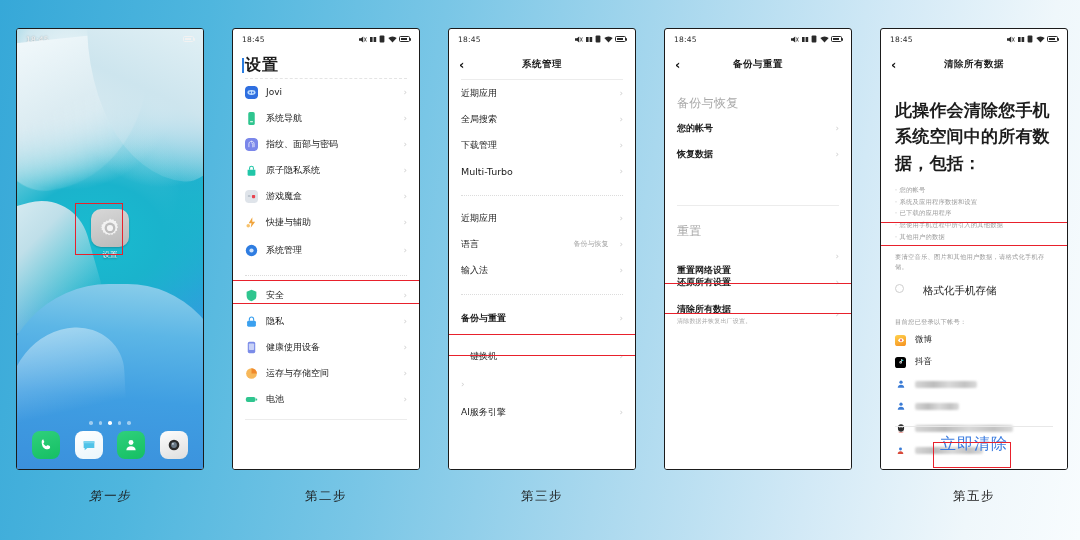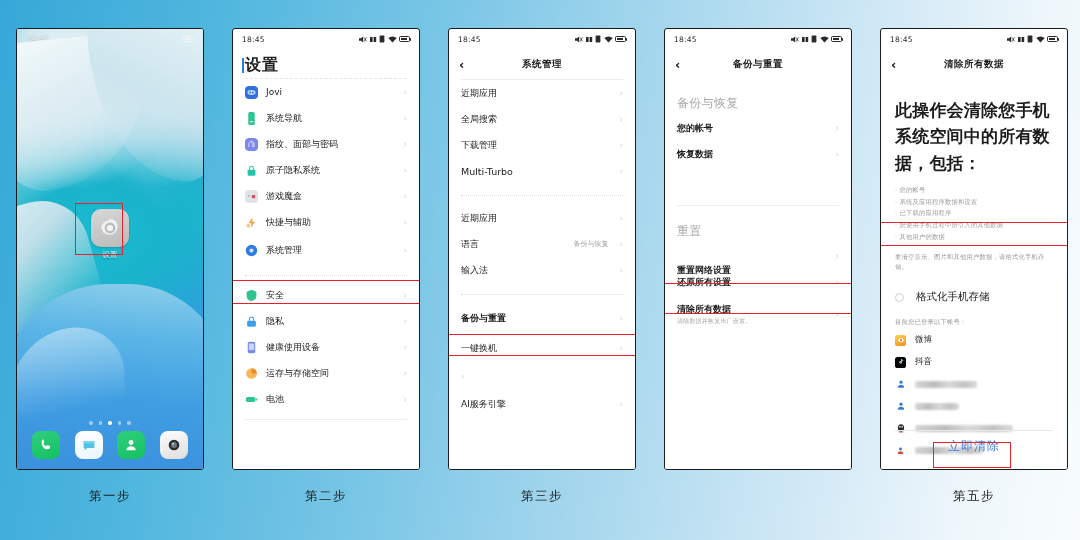--- a/index.html
+++ b/index.html
@@ -146,41 +146,41 @@
   .row .val{ font-size:7px; color:#a8a8a8; margin-right:3px;}
   .chev{ color:#cfcfcf; font-size:9px; line-height:1;}
   .sec-label{ padding:7px 12px 3px; font-size:12px; color:#a9a9a9; letter-spacing:.3px;}
 
   
   .warn-title{ padding:18px 14px 0; font-size:17px; font-weight:bold; line-height:1.55; letter-spacing:.2px;}
   .warn-list{ padding:8px 14px 0; }
   .warn-list li{ list-style:none; font-size:6.3px; color:#9a9a9a; line-height:1.85; letter-spacing:.2px;}
   .warn-list li::before{ content:"· "; }
   .warn-note{ padding:10px 14px 0; font-size:6.3px; color:#9a9a9a; line-height:1.6; letter-spacing:.2px;}
-  .fmt-row{ display:flex; align-items:center; gap:12px; padding:0 14px; height:26px; margin-top:12px;}
+  .fmt-row{ display:flex; gap:19px; padding:0 14px; height:26px; margin-top:12px;}
   .radio{ width:9px;height:9px;border:1px solid #cecece;border-radius:50%;flex:none;display:block;}
   .fmt-lbl{ font-size:10.5px; color:#1c1c1c; }
   .acct-label{ padding:8px 14px 2px; font-size:6.3px; color:#9a9a9a; letter-spacing:.2px;}
   .acct{ display:flex; align-items:center; gap:9px; padding:0 14px; height:22px;}
   .acct .aic{ width:11px;height:11px;border-radius:2.6px;flex:none;display:flex;align-items:center;justify-content:center;font-size:7px;color:#fff;}
   .acct .anm{ font-size:8.5px; color:#1c1c1c;}
   .blurtxt{ height:7px; border-radius:2px; background:linear-gradient(90deg,#d6d6d6,#bcbcbc 30%,#d9d9d9 55%,#c2c2c2 80%,#dadada);filter:blur(1.1px);}
   .erase-wrap{ position:absolute; left:0; right:0; bottom:14px; }
   .erase-sep{ margin:0 14px 0; border-top:1px solid #e8e8e8;}
-  .erase-btn{ text-align:center; font-size:12px; color:#3c7de0; padding-top:7px; letter-spacing:1px;}
+  .erase-btn{ text-align:center; font-size:16px; color:#3c7de0; padding-top:7px; letter-spacing:1px;}
 
   
   .hl{ position:absolute; border:1.6px solid #e8212c; pointer-events:none; z-index:30;}
 
   
   .caption{
     position:absolute; top:488px; width:188px; text-align:center;
     font-size:12.5px; color:#1a1a1a; letter-spacing:1.5px;
   }
-  .c1{left:16px;} .c2{left:232px;} .c3{left:448px;} .c4{left:664px;} .c5{left:880px;}
+  .c1{left:16px;font-style:italic;} .c2{left:232px;} .c3{left:448px;} .c4{left:664px;} .c5{left:880px;}
 </style>
 </head>
 <body>
 
 <div class="stage">
 
   <div class="phone p1">
     <div class="home">
       <div class="ice-a"></div>
       <div class="ice-b"></div>
@@ -465,21 +465,21 @@
         <span class="chev">›</span>
       </div>
 
       <div class="hr-dot" style="margin-top:11px;margin-bottom:10px;"></div>
 
       <div class="row">
         <span class="txt" style="font-weight:bold;">备份与重置</span>
         <span class="chev">›</span>
       </div>
 
-      <div class="row" style="margin-top:4px;justify-content:space-between;">
+      <div class="row" style="margin-top:12px;justify-content:space-between;">
         <span class="txt">一键换机</span>
         <span class="chev">›</span>
       </div>
       <div class="row tall">
         <span class="chev">›</span>
       </div>
       <div class="row">
         <span class="txt">AI服务引擎</span>
         <span class="chev">›</span>
       </div>

